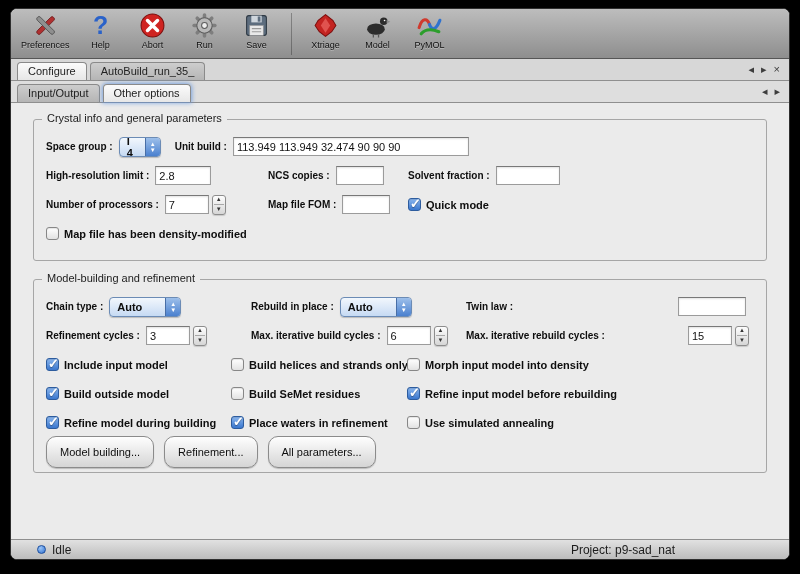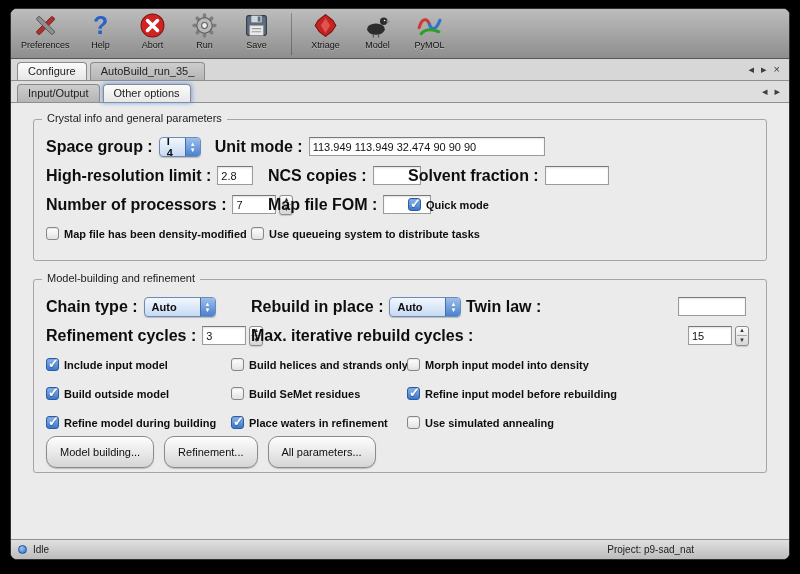--- a/index.html
+++ b/index.html
@@ -49,28 +49,28 @@
   
   .content{padding:4px 12px;height:416px}
   .group{position:relative;border:1px solid #a6a6a6;border-radius:3px;
     margin:12px 10px 0;padding:16px 12px 8px}
   .group-title{position:absolute;top:-8px;left:8px;background:#ebebeb;
     padding:0 5px;font-size:11px;color:#1c1c1c}
   .frow{display:flex;align-items:center;margin-bottom:8px;height:21px}
   .cell{display:flex;align-items:center}
   .c222{width:222px}.c140{width:140px}.c205{width:205px}.c215{width:215px}
   .c185{width:185px}.c176{width:176px}.cflex{flex:1}
-  .lbl{font-size:16px;font-weight:bold;color:#0e0e0e;margin-right:6px;white-space:nowrap}
+  .lbl{font-size:10px;font-weight:bold;color:#0e0e0e;margin-right:6px;white-space:nowrap}
   .ml14{margin-left:14px}
   .mlauto{margin-left:auto}
 
   .tf{height:19px;border:1px solid #9b9b9b;border-top-color:#787878;background:#fff;
     font:11px "Liberation Sans",sans-serif;color:#111;padding:0 3px;
     box-shadow:inset 0 1px 2px rgba(0,0,0,.12)}
-  .w294{width:236px}.w56{width:36px}.w48{width:48px}.w64{width:64px}
+  .w294{width:236px}.w56{width:56px}.w48{width:48px}.w64{width:64px}
   .w44{width:44px}.w68{width:68px}
 
   .combo{display:inline-flex;align-items:stretch;height:20px;overflow:hidden;
     border:1px solid #6b8bb5;border-radius:4px;
     background:linear-gradient(#f2f7fd,#c6daf3);box-shadow:0 1px 1px rgba(0,0,0,.2)}
   .w66{width:42px}.w72{width:72px}
   .combo-txt{flex:1;display:flex;align-items:center;padding:0 7px;
     font-size:11px;font-weight:bold;color:#0e0e0e}
   .combo-cap{width:15px;background:linear-gradient(#9dbfea,#4a80cf);
     border-left:1px solid #486ea6;display:flex;flex-direction:column;align-items:center;
@@ -94,21 +94,21 @@
   .cb[data-checked="true"]::after{content:"✓";position:absolute;left:1px;top:-3px;
     color:#fff;font-size:13px;font-weight:bold;text-shadow:0 1px 1px rgba(0,0,0,.35)}
   .cblabel{font-size:11px;font-weight:bold;color:#0e0e0e;margin-left:5px;white-space:nowrap}
 
   .pill{height:32px;padding:0 13px;margin-right:10px;display:inline-flex;align-items:center;
     border:1px solid #8b8b8b;border-radius:10px;font-size:11px;color:#0e0e0e;
     background:linear-gradient(#fefefe,#d5d5d5);box-shadow:0 1px 1px rgba(0,0,0,.2);cursor:default}
 
   .statusbar{position:absolute;left:0;right:0;bottom:0;height:20px;
     background:linear-gradient(#e1e1e1,#bcbcbc);border-top:1px solid #8e8e8e;
-    display:flex;align-items:center;font-size:10px;color:#1c1c1c;padding:0 7px}
+    display:flex;align-items:center;font-size:12px;color:#1c1c1c;padding:0 26px}
   .statusdot{width:9px;height:9px;border-radius:50%;margin-right:6px;
     background:radial-gradient(circle at 35% 30%,#9cc6f7,#2e6ecf);border:1px solid #1d4f9e}
   .project{margin-left:auto;margin-right:88px}
 </style>
 </head>
 <body>
 
 <div class="window">
 
 
@@ -210,21 +210,21 @@
 
     <div class="group">
       <div class="group-title">Crystal info and general parameters</div>
 
       <div class="frow">
         <span class="lbl">Space group :</span>
         <div class="combo w66">
           <span class="combo-txt">I 4</span>
           <span class="combo-cap"></span>
         </div>
-        <span class="lbl ml14">Unit mode :</span>
+        <span class="lbl ml14">Unit build :</span>
         <input class="tf w294" value="113.949 113.949 32.474 90 90 90" style="">
       </div>
 
       <div class="frow">
         <div class="cell c222">
           <span class="lbl">High-resolution limit :</span>
           <input class="tf w56" value="2.8" style="">
         </div>
         <div class="cell c140">
           <span class="lbl">NCS copies :</span>
@@ -249,24 +249,20 @@
         <div class="cell cbwrap">
           <span class="cb" data-checked="true"></span>
           <span class="cblabel">Quick mode</span>
         </div>
       </div>
 
       <div class="frow">
         <div class="cell c205 cbwrap">
           <span class="cb" data-checked="false"></span>
           <span class="cblabel">Map file has been density-modified</span>
-        </div>
-        <div class="cell cbwrap">
-          <span class="cb" data-checked="false"></span>
-          <span class="cblabel">Use queueing system to distribute tasks</span>
         </div>
       </div>
     </div>
 
     <div class="group" style="margin-top:18px">
       <div class="group-title">Model-building and refinement</div>
 
       <div class="frow">
         <div class="cell c205">
           <span class="lbl">Chain type :</span>
@@ -287,20 +283,25 @@
           <input class="tf w68 mlauto" style="margin-right: 8px;" value="">
         </div>
       </div>
 
       <div class="frow">
         <div class="cell c205">
           <span class="lbl">Refinement cycles :</span>
           <input class="tf w44" value="3" style="">
           <span class="stepper"></span>
         </div>
+        <div class="cell c215">
+          <span class="lbl">Max. iterative build cycles :</span>
+          <input class="tf w44" value="6" style="">
+          <span class="stepper"></span>
+        </div>
         <div class="cell cflex">
           <span class="lbl">Max. iterative rebuild cycles :</span>
           <input class="tf w44 mlauto" value="15" style="">
           <span class="stepper" style="margin-right:5px"></span>
         </div>
       </div>
 
       <div class="frow">
         <div class="cell c185 cbwrap">
           <span class="cb" data-checked="true"></span>

